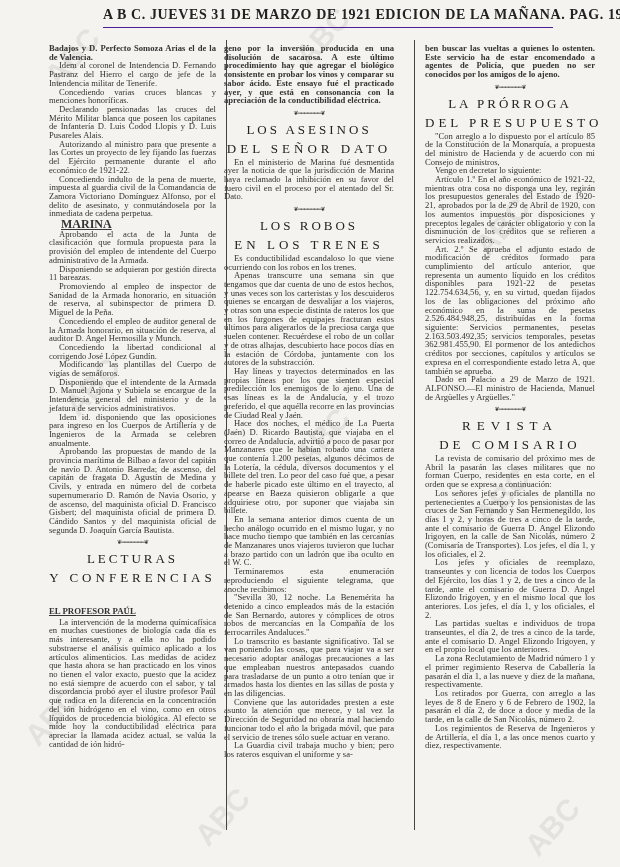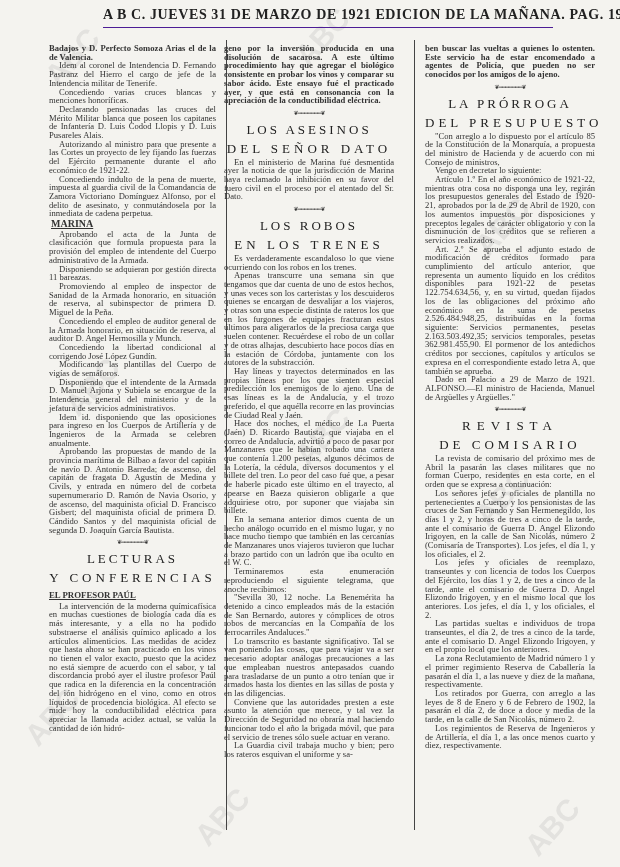--- a/index.html
+++ b/index.html
@@ -26,34 +26,34 @@
   }
   .col1 { left: 49px; width: 167px; }
   .col2 { left: 224px; width: 170px; }
   .col3 { left: 425px; width: 170px; }
   .divider { position: absolute; top: 40px; width: 1px; background: #444; }
   .d1 { left: 226px; height: 790px; }
   .d2 { left: 414px; height: 790px; }
   p { margin: 0; text-indent: 10px; }
   p.cont { text-indent: 0; font-weight: bold; }
   .section {
-    font-weight: bold; text-decoration: underline; font-size: 10px;
-    margin: 2px 0 1px 2px;
+    font-weight: bold; text-decoration: underline; font-size: 12px;
+    margin: 2px 0 1px 12px;
   }
   .ornament {
     text-align: center; font-size: 6px; letter-spacing: -1px; margin: 4px 0 2px 0;
     color: #333;
   }
   .headline {
     text-align: center; font-family: "Liberation Serif", serif;
     font-size: 13px; line-height: 19px; letter-spacing: 3px; color: #222;
     white-space: nowrap;
   }
   .headline.wide { letter-spacing: 4px; }
-  .subhead { font-weight: bold; text-decoration: underline; font-size: 8.8px; margin: 4px 0 2px 0; }
+  .subhead { font-weight: bold; text-decoration: underline; font-size: 8.8px; margin: 20px 0 2px 0; }
   .watermark {
     position: absolute; font-family: "Liberation Sans", sans-serif; font-size: 30px;
     color: rgba(150,150,150,0.18); transform: rotate(-48deg); font-weight: bold;
     pointer-events: none;
   }
 </style>
 </head>
 <body>
 
 <div class="page">
@@ -99,21 +99,21 @@
 
   <div class="col col2">
     <p class="cont">geno por la inversión producida en una disolución de sacarosa. A este último procedimiento hay que agregar el biológico consistente en probar los vinos y comparar su sabor ácido. Este ensayo fué el practicado ayer, y que está en consonancia con la apreciación de la conductibilidad eléctrica.</p>
     <div class="ornament">❦═══════❦</div>
     <div class="headline">LOS ASESINOS</div>
     <div class="headline wide">DEL SEÑOR DATO</div>
     <p>En el ministerio de Marina fué desmentida ayer la noticia de que la jurisdicción de Marina haya reclamado la inhibición en su favor del fuero civil en el proceso por el atentado del Sr. Dato.</p>
     <div class="ornament">❦═══════❦</div>
     <div class="headline">LOS ROBOS</div>
     <div class="headline wide">EN LOS TRENES</div>
-    <p>Es verdaderamente escandaloso lo que viene ocurriendo con los robos en los trenes.</p>
+    <p>Es conductibilidad escandaloso lo que viene ocurriendo con los robos en los trenes.</p>
     <p>Apenas transcurre una semana sin que tengamos que dar cuenta de uno de estos hechos, y unas veces son los carteristas y los descuideros quienes se encargan de desvalijar a los viajeros, y otras son una especie distinta de rateros los que en los furgones de equipajes fracturan estos últimos para aligerarlos de la preciosa carga que suelen contener. Recuérdese el robo de un collar y de otras alhajas, descubierto hace pocos días en la estación de Córdoba, juntamente con los autores de la substracción.</p>
     <p>Hay líneas y trayectos determinados en las propias líneas por los que sienten especial predilección los enemigos de lo ajeno. Una de esas líneas es la de Andalucía, y el trozo preferido, el que aquélla recorre en las provincias de Ciudad Real y Jaén.</p>
     <p>Hace dos noches, el médico de La Puerta (Jaén) D. Ricardo Bautista, que viajaba en el correo de Andalucía, advirtió a poco de pasar por Manzanares que le habían robado una cartera que contenía 1.200 pesetas, algunos décimos de la Lotería, la cédula, diversos documentos y el billete del tren. Lo peor del caso fué que, a pesar de haberle picado este último en el trayecto, al apearse en Baeza quisieron obligarle a que adquiriese otro, por suponer que viajaba sin billete.</p>
     <p>En la semana anterior dimos cuenta de un hecho análogo ocurrido en el mismo lugar, y no hace mucho tiempo que también en las cercanías de Manzanares unos viajeros tuvieron que luchar a brazo partido con un ladrón que iba oculto en el W. C.</p>
     <p>Terminaremos esta enumeración reproduciendo el siguiente telegrama, que anoche recibimos:</p>
     <p>"Sevilla 30, 12 noche. La Benemérita ha detenido a cinco empleados más de la estación de San Bernardo, autores y cómplices de otros robos de mercancías en la Compañía de los ferrocarriles Andaluces."</p>
     <p>Lo transcrito es bastante significativo. Tal se van poniendo las cosas, que para viajar va a ser necesario adoptar análogas precauciones a las que empleaban nuestros antepasados cuando para trasladarse de un punto a otro tenían que ir armados hasta los dientes en las sillas de posta y en las diligencias.</p>
     <p>Conviene que las autoridades presten a este asunto la atención que merece, y tal vez la Dirección de Seguridad no obraría mal haciendo funcionar todo el año la brigada móvil, que para el servicio de trenes sólo suele actuar en verano.</p>
     <p>La Guardia civil trabaja mucho y bien; pero los rateros esquivan el uniforme y sa-</p>
   </div>

